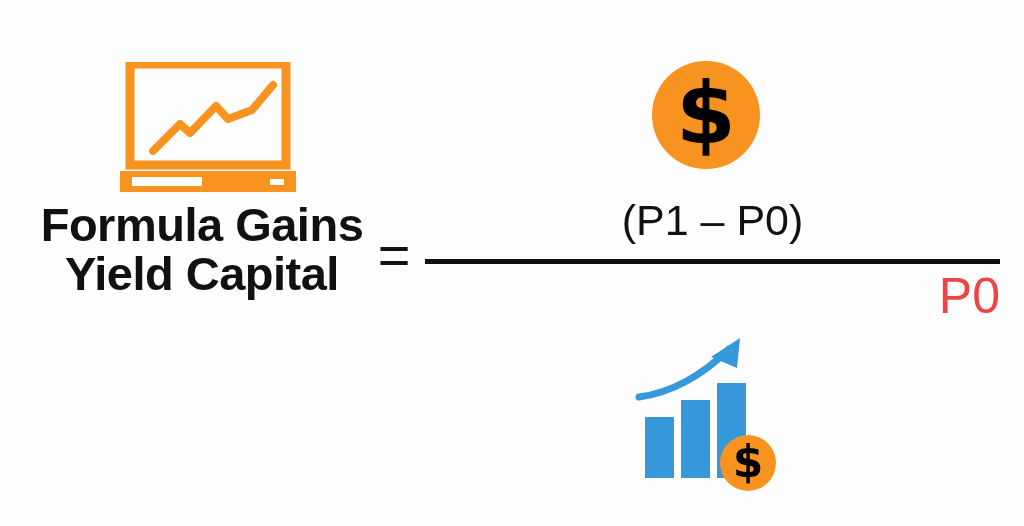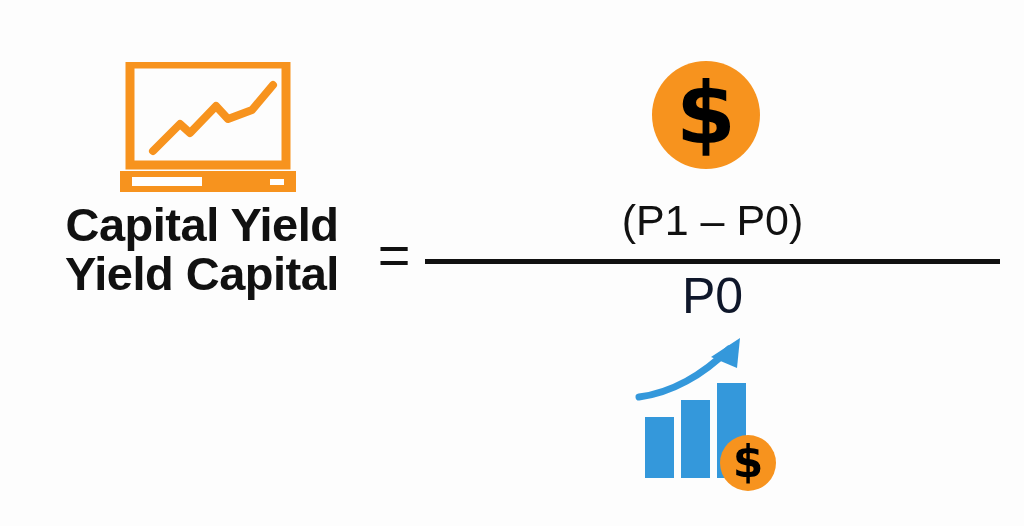--- a/index.html
+++ b/index.html
@@ -70,24 +70,24 @@
     top: 69px;
     width: 575px;
     height: 5px;
     background: #111111;
   }
   #denominator {
     position: absolute;
     left: 0;
     top: 76px;
     width: 575px;
-    text-align: center;
+    text-align: right;
     font-size: 50px;
     line-height: 60px;
-    color: #0f172a;
+    color: #ef4444;
     white-space: nowrap;
   }
 
   
   #laptop-icon {
     position: absolute;
     left: 118px;
     top: 62px;
     width: 200px;
     height: 130px;
@@ -166,21 +166,21 @@
     <svg width="200" height="130" viewBox="0 0 200 130" xmlns="http://www.w3.org/2000/svg">
       <rect x="12" y="2" width="156" height="101" fill="none" stroke="#F7931E" stroke-width="9"></rect>
       <polyline points="35,89 62,62 72,71 98,44 110,57 134,48 155,23" fill="none" stroke="#F7931E" stroke-width="8" stroke-linejoin="round" stroke-linecap="round"></polyline>
       <rect x="2" y="109" width="176" height="21" fill="#F7931E"></rect>
       <rect x="14" y="115" width="70" height="9" fill="#ffffff"></rect>
       <rect x="152" y="117" width="14" height="6" fill="#ffffff"></rect>
     </svg>
   </div>
 
   <div id="title-block">
-    <span class="title-line">Capital Yield</span>
+    <span class="title-line">Formula Gains</span>
     <span class="title-line">Yield Capital</span>
   </div>
 
   <div id="equals-sign">=</div>
 
   <div id="fraction">
     <div id="numerator">(P1 – P0)</div>
     <div id="fraction-bar"></div>
     <div id="denominator">P0</div>
   </div>

